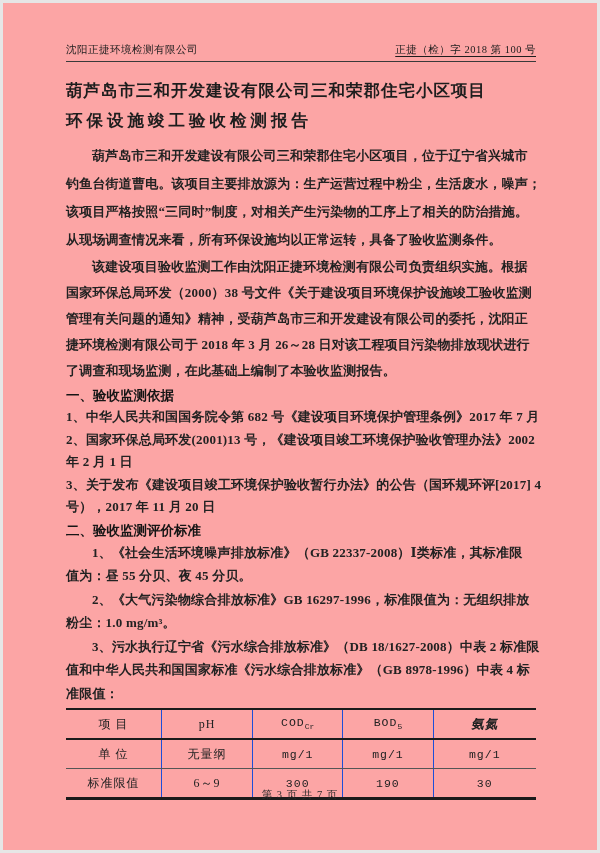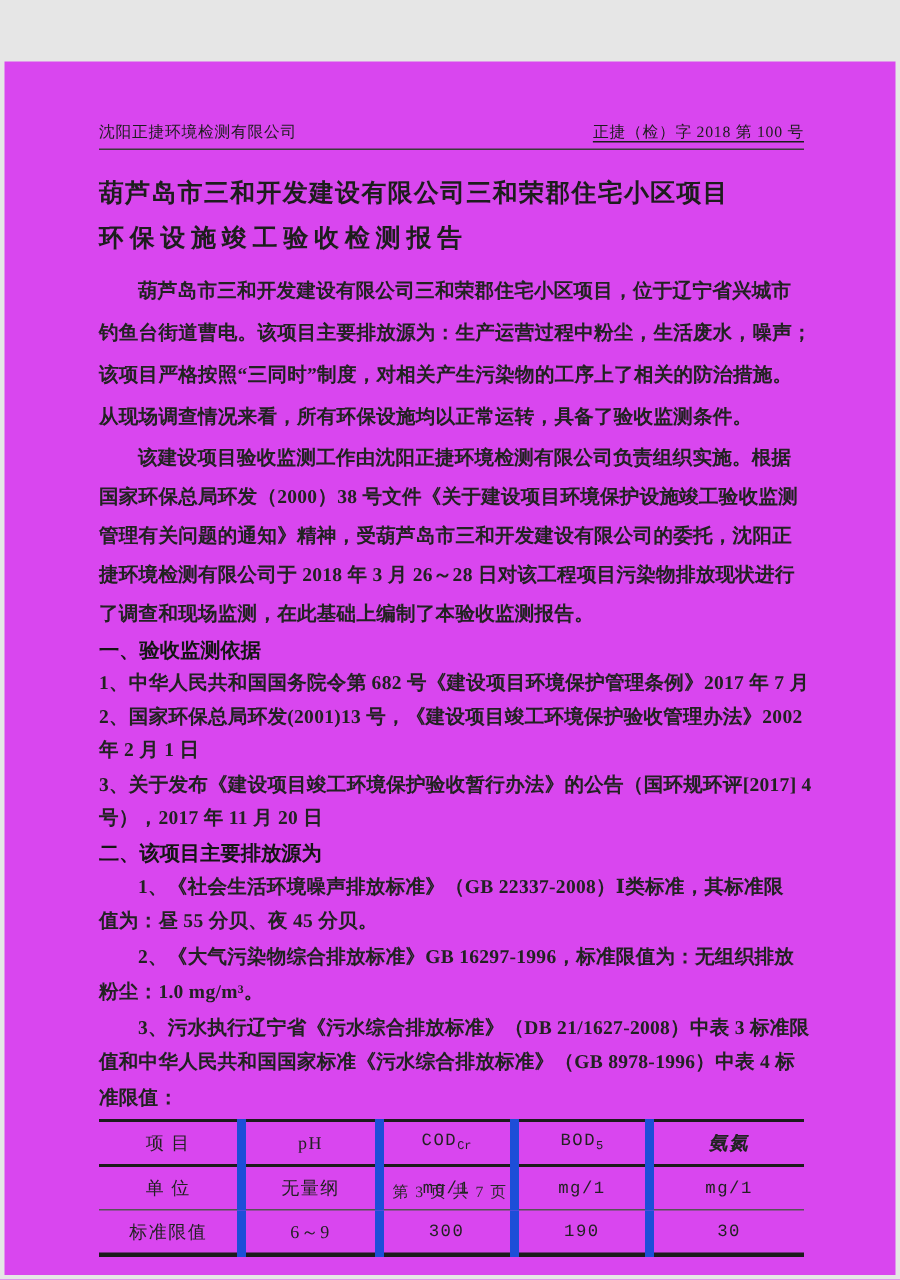--- a/index.html
+++ b/index.html
@@ -5,25 +5,24 @@
   html,body{margin:0;padding:0;}
   body{
     width:600px;height:853px;
     background:#e6e6e6;
     position:relative;
     font-family:"Liberation Serif","DejaVu Serif",serif;
     overflow:hidden;
   }
   .page{
     position:absolute;left:3px;top:3px;right:3px;bottom:3px;
-    background:#d946ef;
+    background:#fca5a5;
     box-sizing:border-box;
     padding:40px 61px 0 63px;
     color:#1d1d1d;
-    margin-top:38px;
   }
   
   .hdr{
     display:flex;justify-content:space-between;align-items:flex-end;
     font-size:10.5px;letter-spacing:0.5px;
     padding-bottom:4px;border-bottom:1.5px solid #3a3a3a;
   }
   .hdr .right{text-decoration:underline;text-underline-offset:3px;text-align:center;}
   
   .title1{margin-top:18px;text-align:left;font-weight:bold;font-size:16.5px;line-height:22px;letter-spacing:1px;}
@@ -41,21 +40,21 @@
   
   table.std{
     width:100%;margin-top:3px;border-collapse:collapse;table-layout:fixed;
     border-top:2px solid #1b1b1b;border-bottom:3px solid #1b1b1b;
     font-size:12px;color:#222;
   }
   table.std td{
     text-align:center;vertical-align:middle;height:28px;padding:0;
     letter-spacing:1px;
   }
-  table.std td + td{border-left:6px solid #1d4ed8;}
+  table.std td + td{border-left:1px solid #1d4ed8;}
   tr.hrow td{border-bottom:2px solid #1b1b1b;}
   tr.urow td{border-bottom:1px solid #555;}
   col.c0{width:20.3%;}col.c1{width:19.4%;}col.c2{width:19.2%;}col.c3{width:19.2%;}col.c4{width:21.9%;}
   .mono{font-family:"Liberation Mono","DejaVu Sans Mono",monospace;font-size:11.5px;letter-spacing:0;}
   .hei{font-family:"Liberation Sans","DejaVu Sans",sans-serif;font-weight:bold;font-size:12.5px;font-style:italic;}
   sub.small{font-size:8px;letter-spacing:0;}
   
   .footer{
     position:absolute;left:0;right:0;bottom:48px;
     text-align:center;font-size:10.5px;letter-spacing:1px;color:#2a2a2a;
@@ -91,27 +90,27 @@
 
   <div class="sec-h">一、验收监测依据</div>
   <div class="txt s1">
     <div class="line">1、中华人民共和国国务院令第 682 号《建设项目环境保护管理条例》2017 年 7 月</div>
     <div class="line">2、国家环保总局环发(2001)13 号，《建设项目竣工环境保护验收管理办法》2002</div>
     <div class="line">年 2 月 1 日</div>
     <div class="line">3、关于发布《建设项目竣工环境保护验收暂行办法》的公告（国环规环评[2017] 4</div>
     <div class="line">号），2017 年 11 月 20 日</div>
   </div>
 
-  <div class="sec-h">二、该项目主要排放源为</div>
+  <div class="sec-h">二、验收监测评价标准</div>
   <div class="txt s2">
     <div class="line ind">1、《社会生活环境噪声排放标准》（GB 22337-2008）Ⅰ类标准，其标准限</div>
     <div class="line">值为：昼 55 分贝、夜 45 分贝。</div>
     <div class="line ind">2、《大气污染物综合排放标准》GB 16297-1996，标准限值为：无组织排放</div>
     <div class="line">粉尘：1.0 mg/m³。</div>
-    <div class="line ind">3、污水执行辽宁省《污水综合排放标准》（DB 21/1627-2008）中表 3 标准限</div>
+    <div class="line ind">3、污水执行辽宁省《污水综合排放标准》（DB 18/1627-2008）中表 2 标准限</div>
     <div class="line">值和中华人民共和国国家标准《污水综合排放标准》（GB 8978-1996）中表 4 标</div>
     <div class="line">准限值：</div>
   </div>
 
   <table class="std">
     <colgroup>
         <col class="c0">
         <col class="c1">
         <col class="c2">
         <col class="c3">

